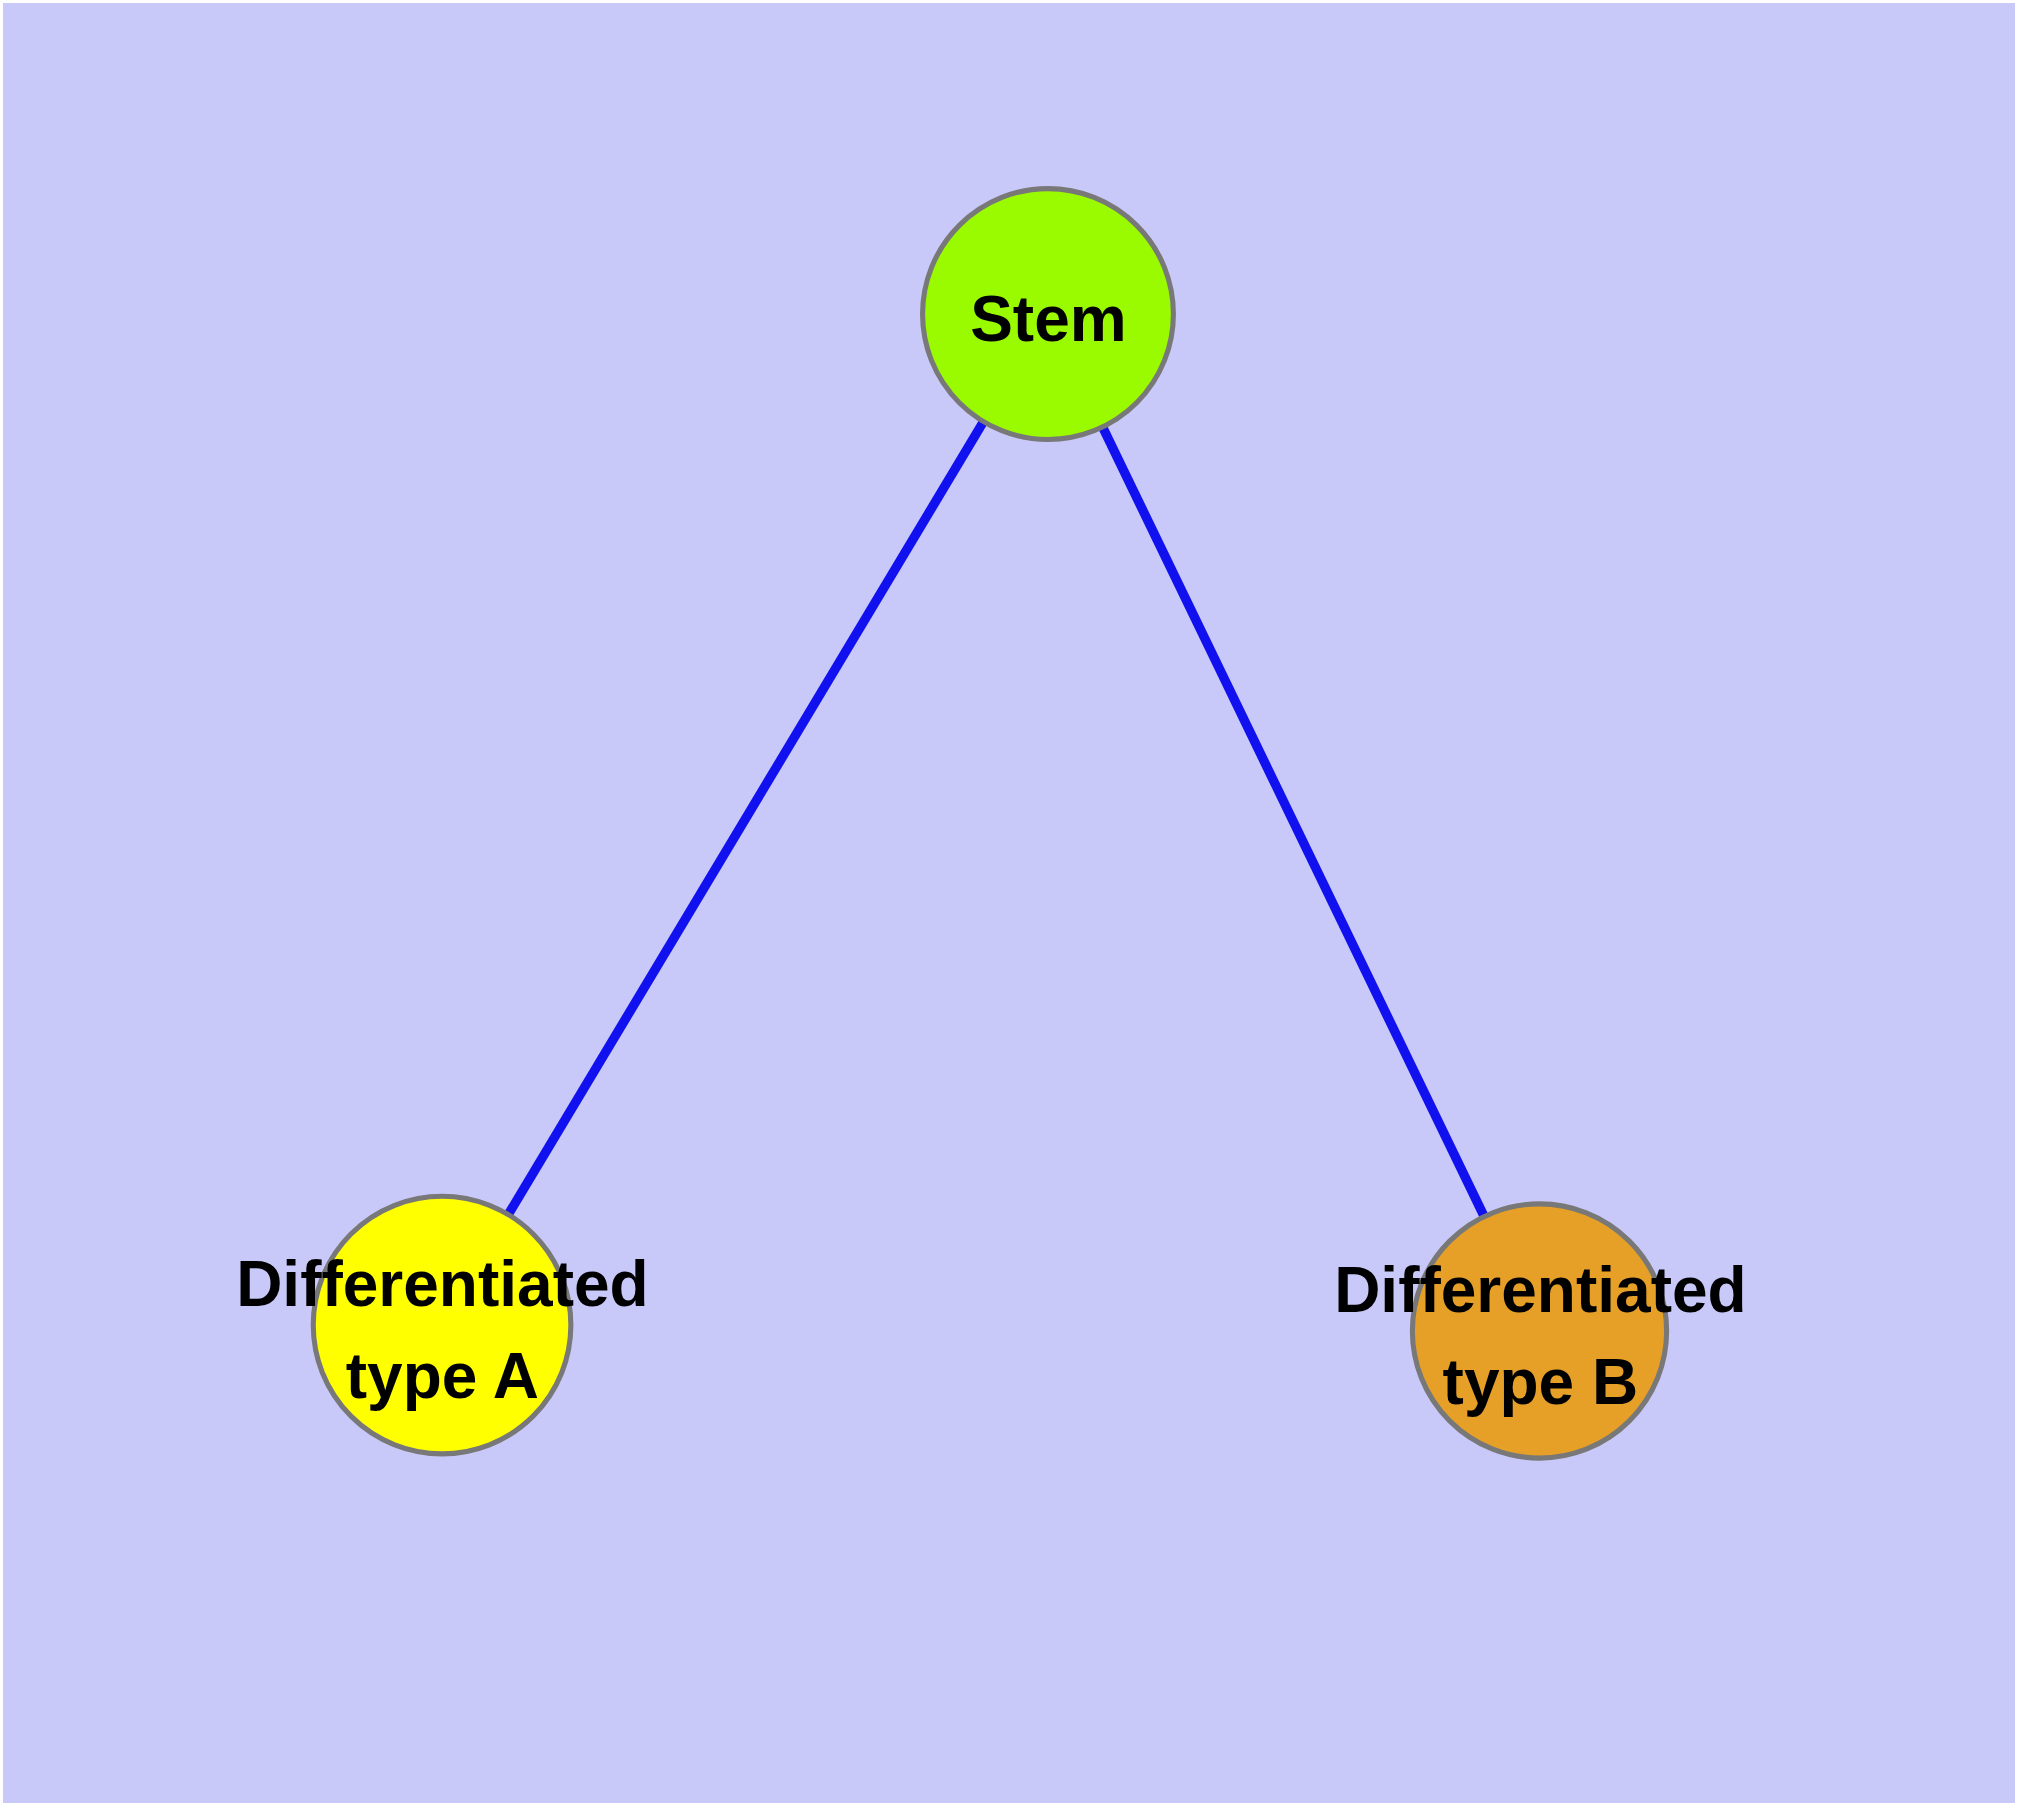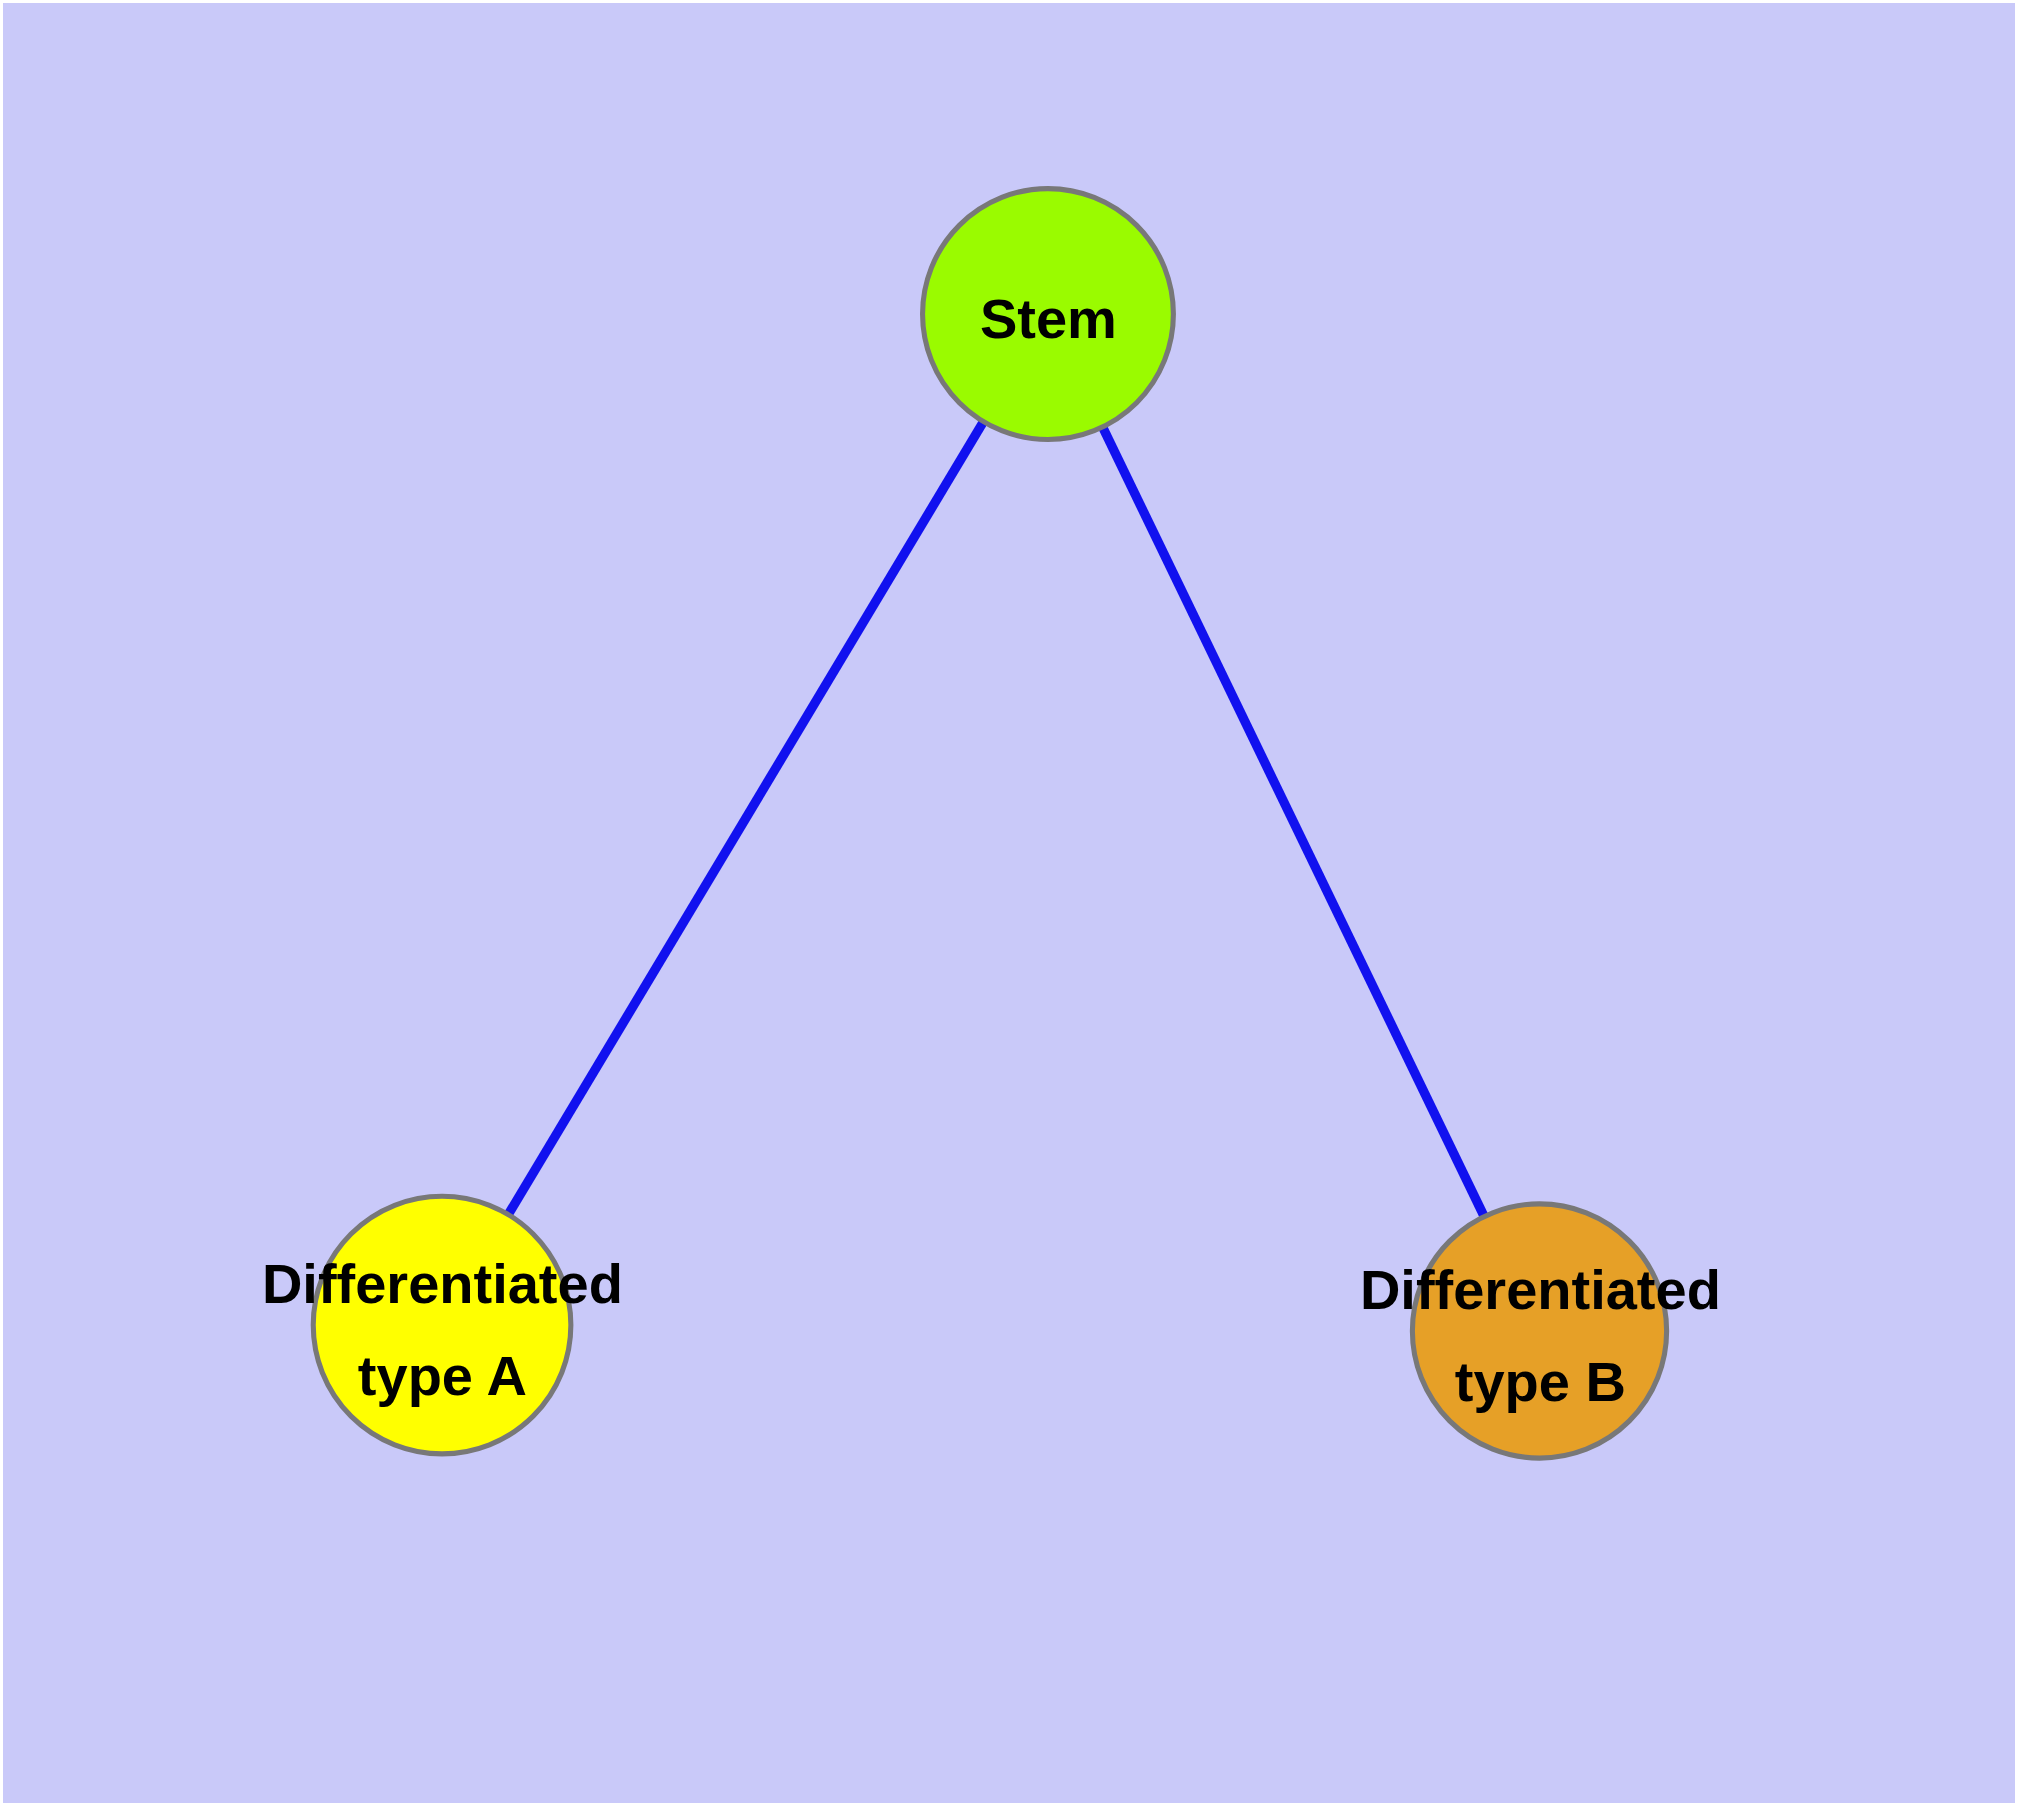--- a/index.html
+++ b/index.html
@@ -36,21 +36,21 @@
     stroke: var(--node_border, #787878);
     stroke-width: 6;
   }
   .node-circle.stem   { fill: var(--stem_fill,   #9afb00); }
   .node-circle.type-a { fill: var(--type_a_fill, #ffff00); }
   .node-circle.type-b { fill: var(--type_b_fill, #e6a027); }
   .node-label {
     position: absolute;
     transform: translate(-50%, -50%);
     color: var(--label_color, #000000);
-    font-size: 56px;
+    font-size: 64px;
     font-weight: bold;
     line-height: 92px;
     text-align: center;
     white-space: pre-line;
     pointer-events: none;
   }
 </style>
 </head>
 <body>
 

